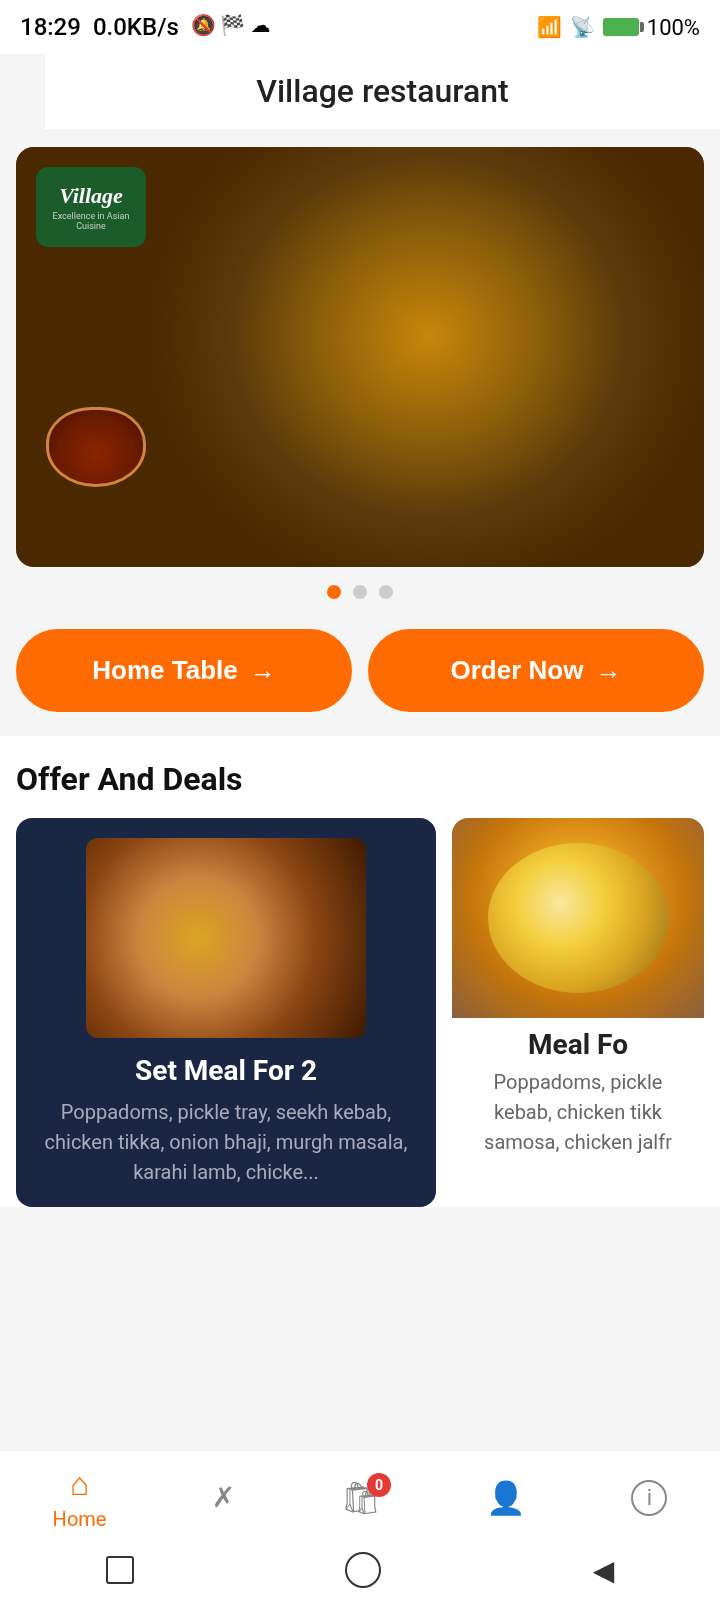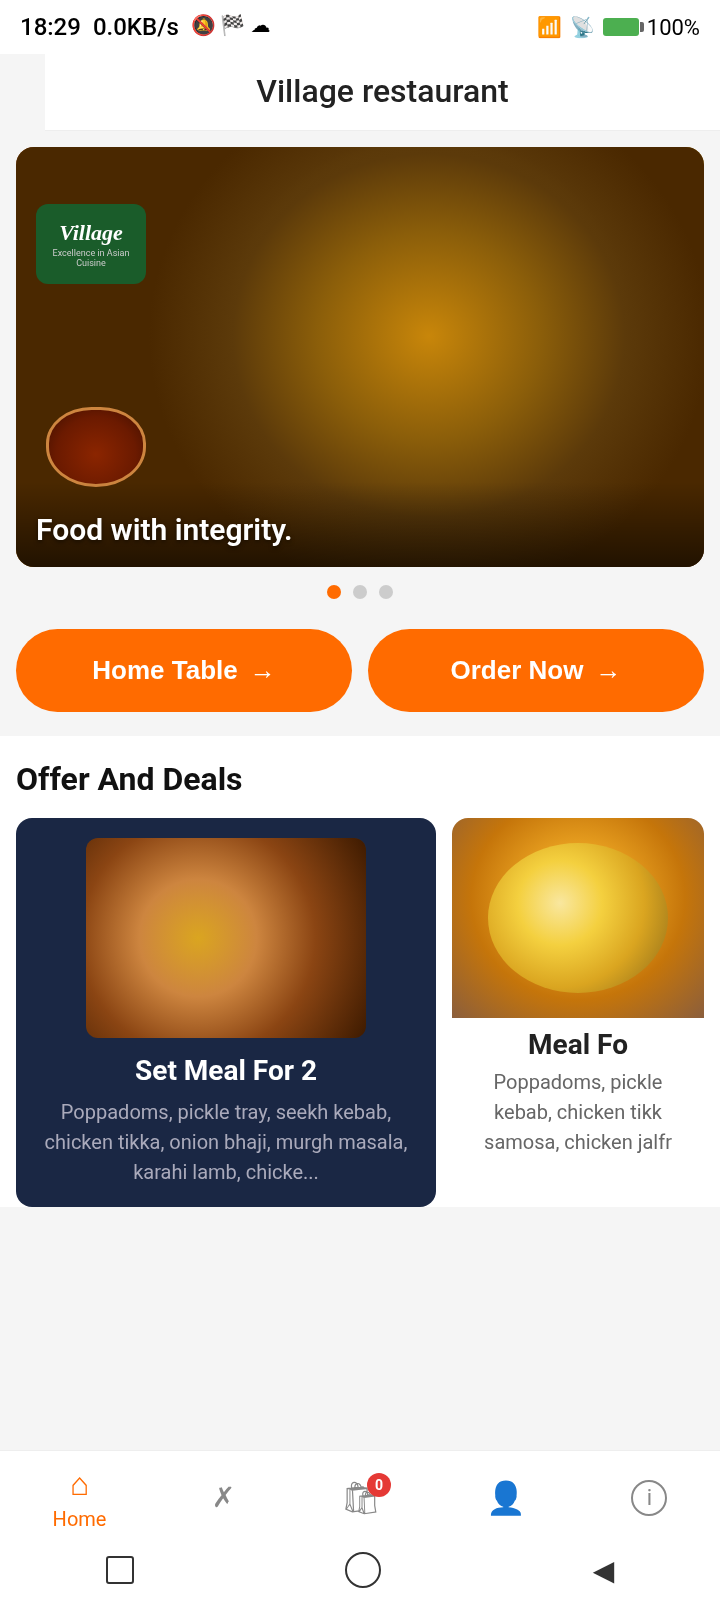--- a/index.html
+++ b/index.html
@@ -114,21 +114,20 @@
       left: 20px;
       background: #1a5c2a;
       width: 110px;
       height: 80px;
       border-radius: 12px;
       display: flex;
       flex-direction: column;
       align-items: center;
       justify-content: center;
       padding: 8px;
-      margin-top: 37px;
     }
     .village-logo-text {
       color: #fff;
       font-size: 22px;
       font-weight: 700;
       font-style: italic;
       font-family: Georgia, serif;
     }
     .village-logo-sub {
       color: #ccc;
@@ -386,23 +385,20 @@
 
 <div class="hero-container">
   <div class="hero-bg">
     <div class="hero-biryani"></div>
     <div class="sauce-bowl"></div>
 
     <div class="village-logo">
       <span class="village-logo-text">Village</span>
       <span class="village-logo-sub">Excellence in Asian Cuisine</span>
     </div>
-    <div class="hero-overlay">
-      <span class="hero-tagline">Food with integrity.</span>
-    </div>
   </div>
 </div>
 
 <div class="carousel-dots">
   <div class="dot active"></div>
   <div class="dot inactive"></div>
   <div class="dot inactive"></div>
 </div>
 
 <div class="cta-section">

